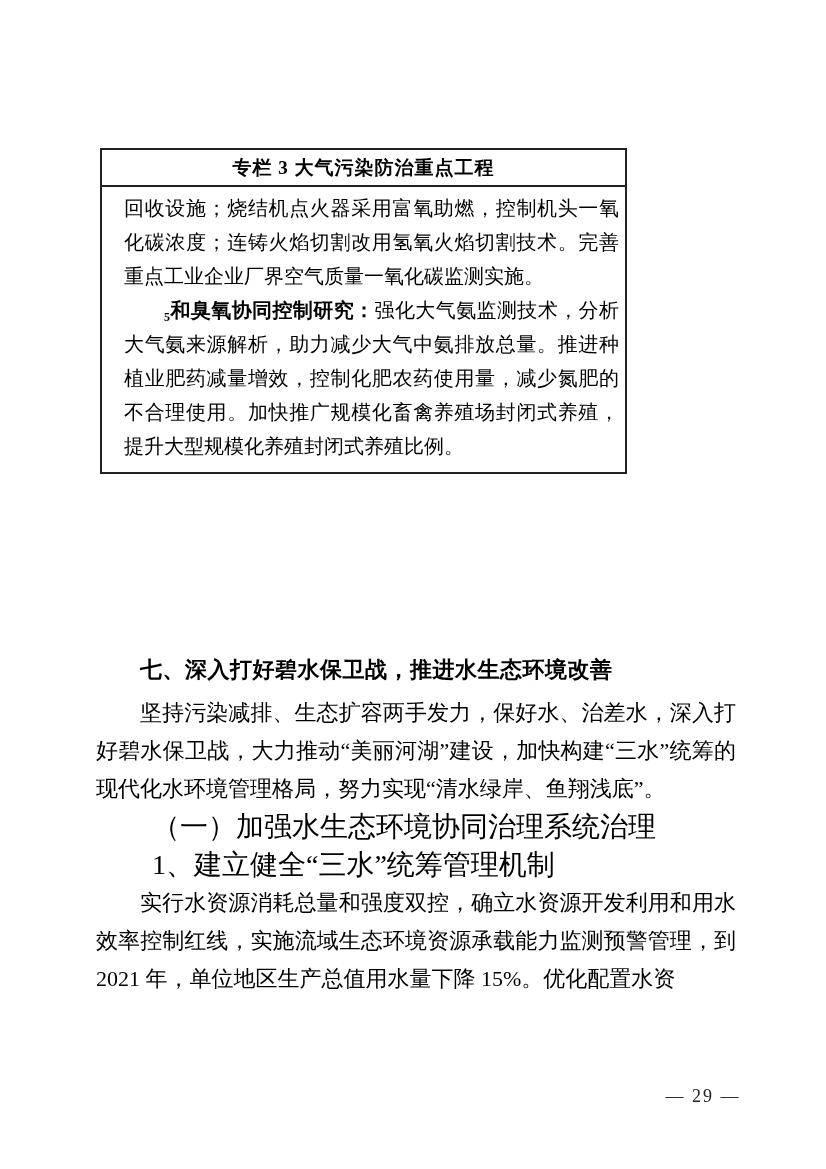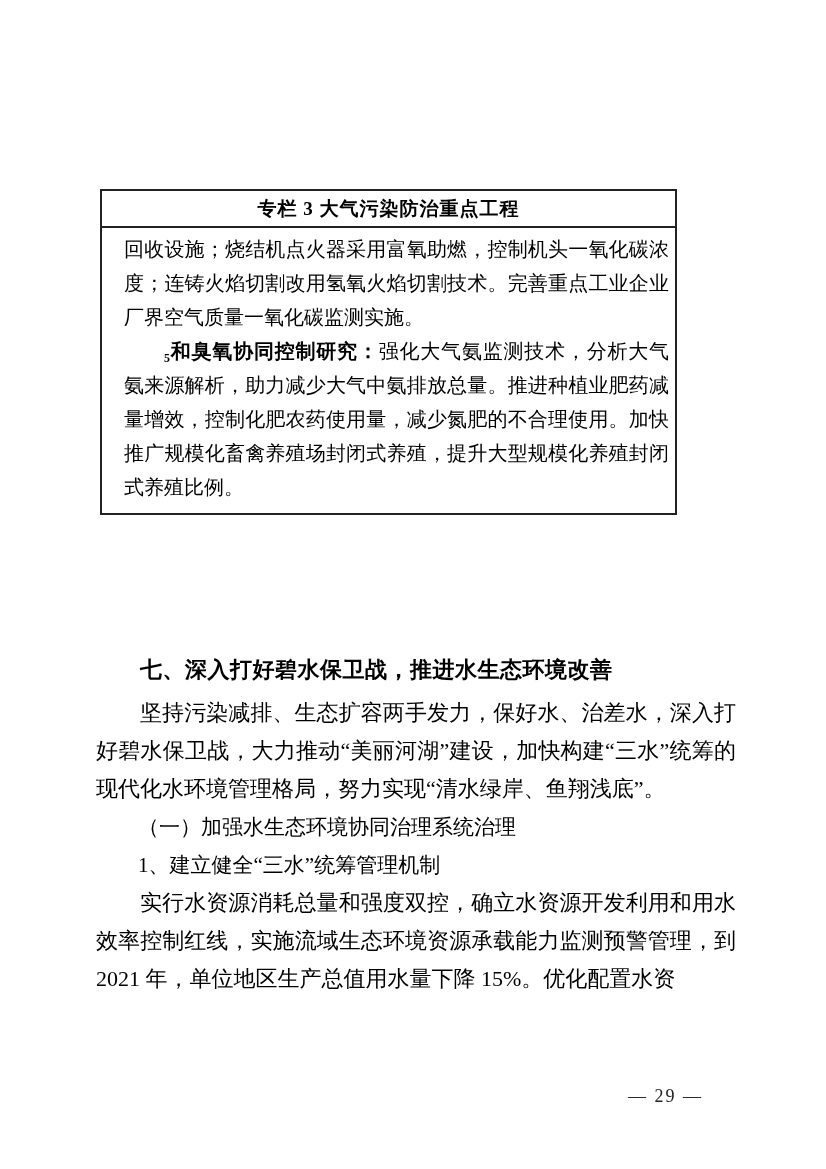--- a/index.html
+++ b/index.html
@@ -9,25 +9,24 @@
     color: #000;
     font-family: "Liberation Serif", "DejaVu Serif", serif;
     position: relative;
     overflow: hidden;
   }
 
   
   .feature-box {
     position: absolute;
     left: 100px; top: 148px;
-    width: 577px;
+    width: 527px;
     box-sizing: border-box;
     border: 2px solid #222;
     background: #fff;
-    margin-top: 41px;
   }
   .feature-box-title {
     border-bottom: 2px solid #222;
     text-align: center;
     font-weight: bold;
     font-size: 19px;
     line-height: 35px;
     letter-spacing: 1px;
   }
   .feature-box-body {
@@ -56,33 +55,34 @@
     letter-spacing: 0.5px;
   }
   .para {
     font-size: 22px;
     line-height: 38px;
     text-align: justify;
     text-indent: 2em;
     margin: 0;
   }
   .kai-heading {
-    font-size: 21px;
+    font-size: 28px;
     line-height: 38px;
     text-indent: 2em;
     margin: 0;
     font-weight: normal;
   }
 
   
   .page-number {
     position: absolute;
     top: 1086px;
     left: 628px;
     width: 150px;
+    text-align: center;
     font-size: 18px;
     color: #222;
     letter-spacing: 2px;
     white-space: nowrap;
   }
 </style>
 </head>
 <body>
 
 <div class="feature-box">

